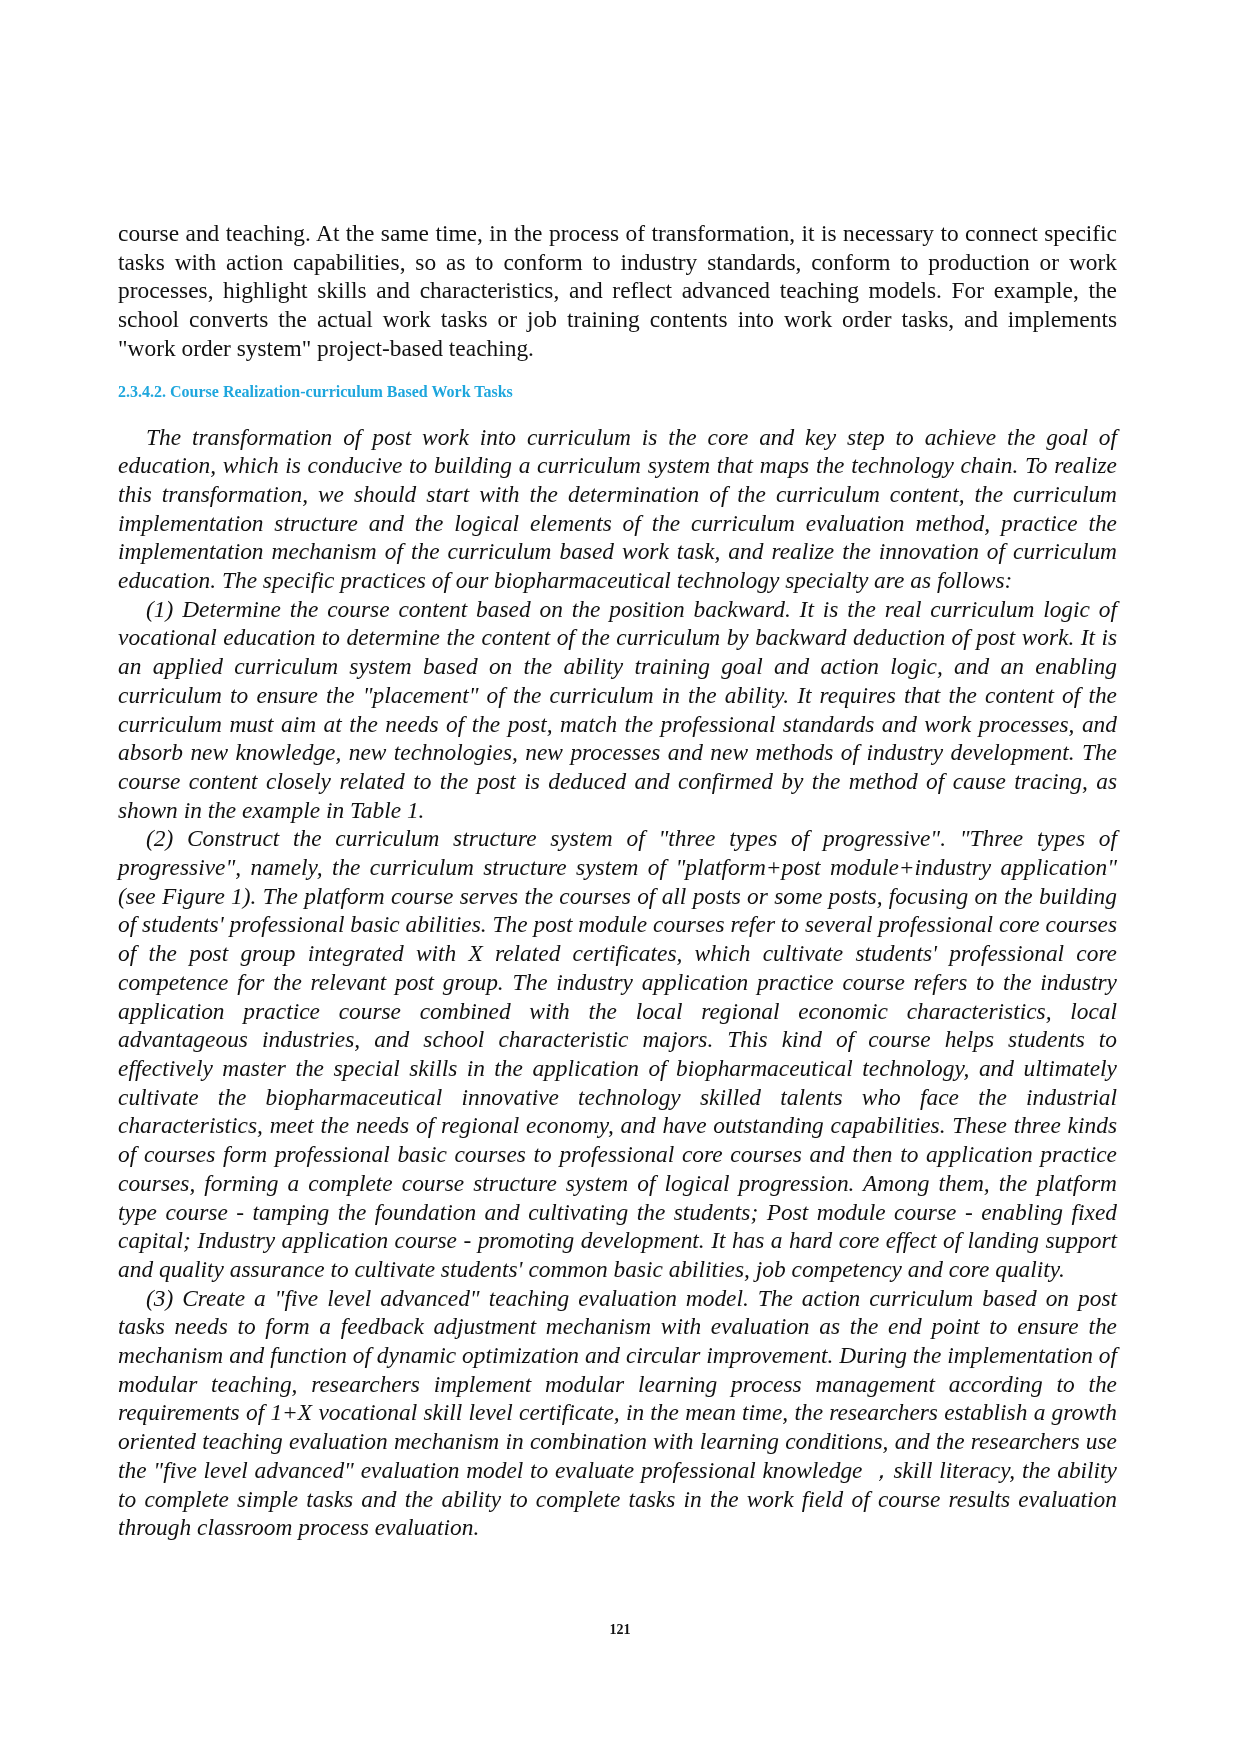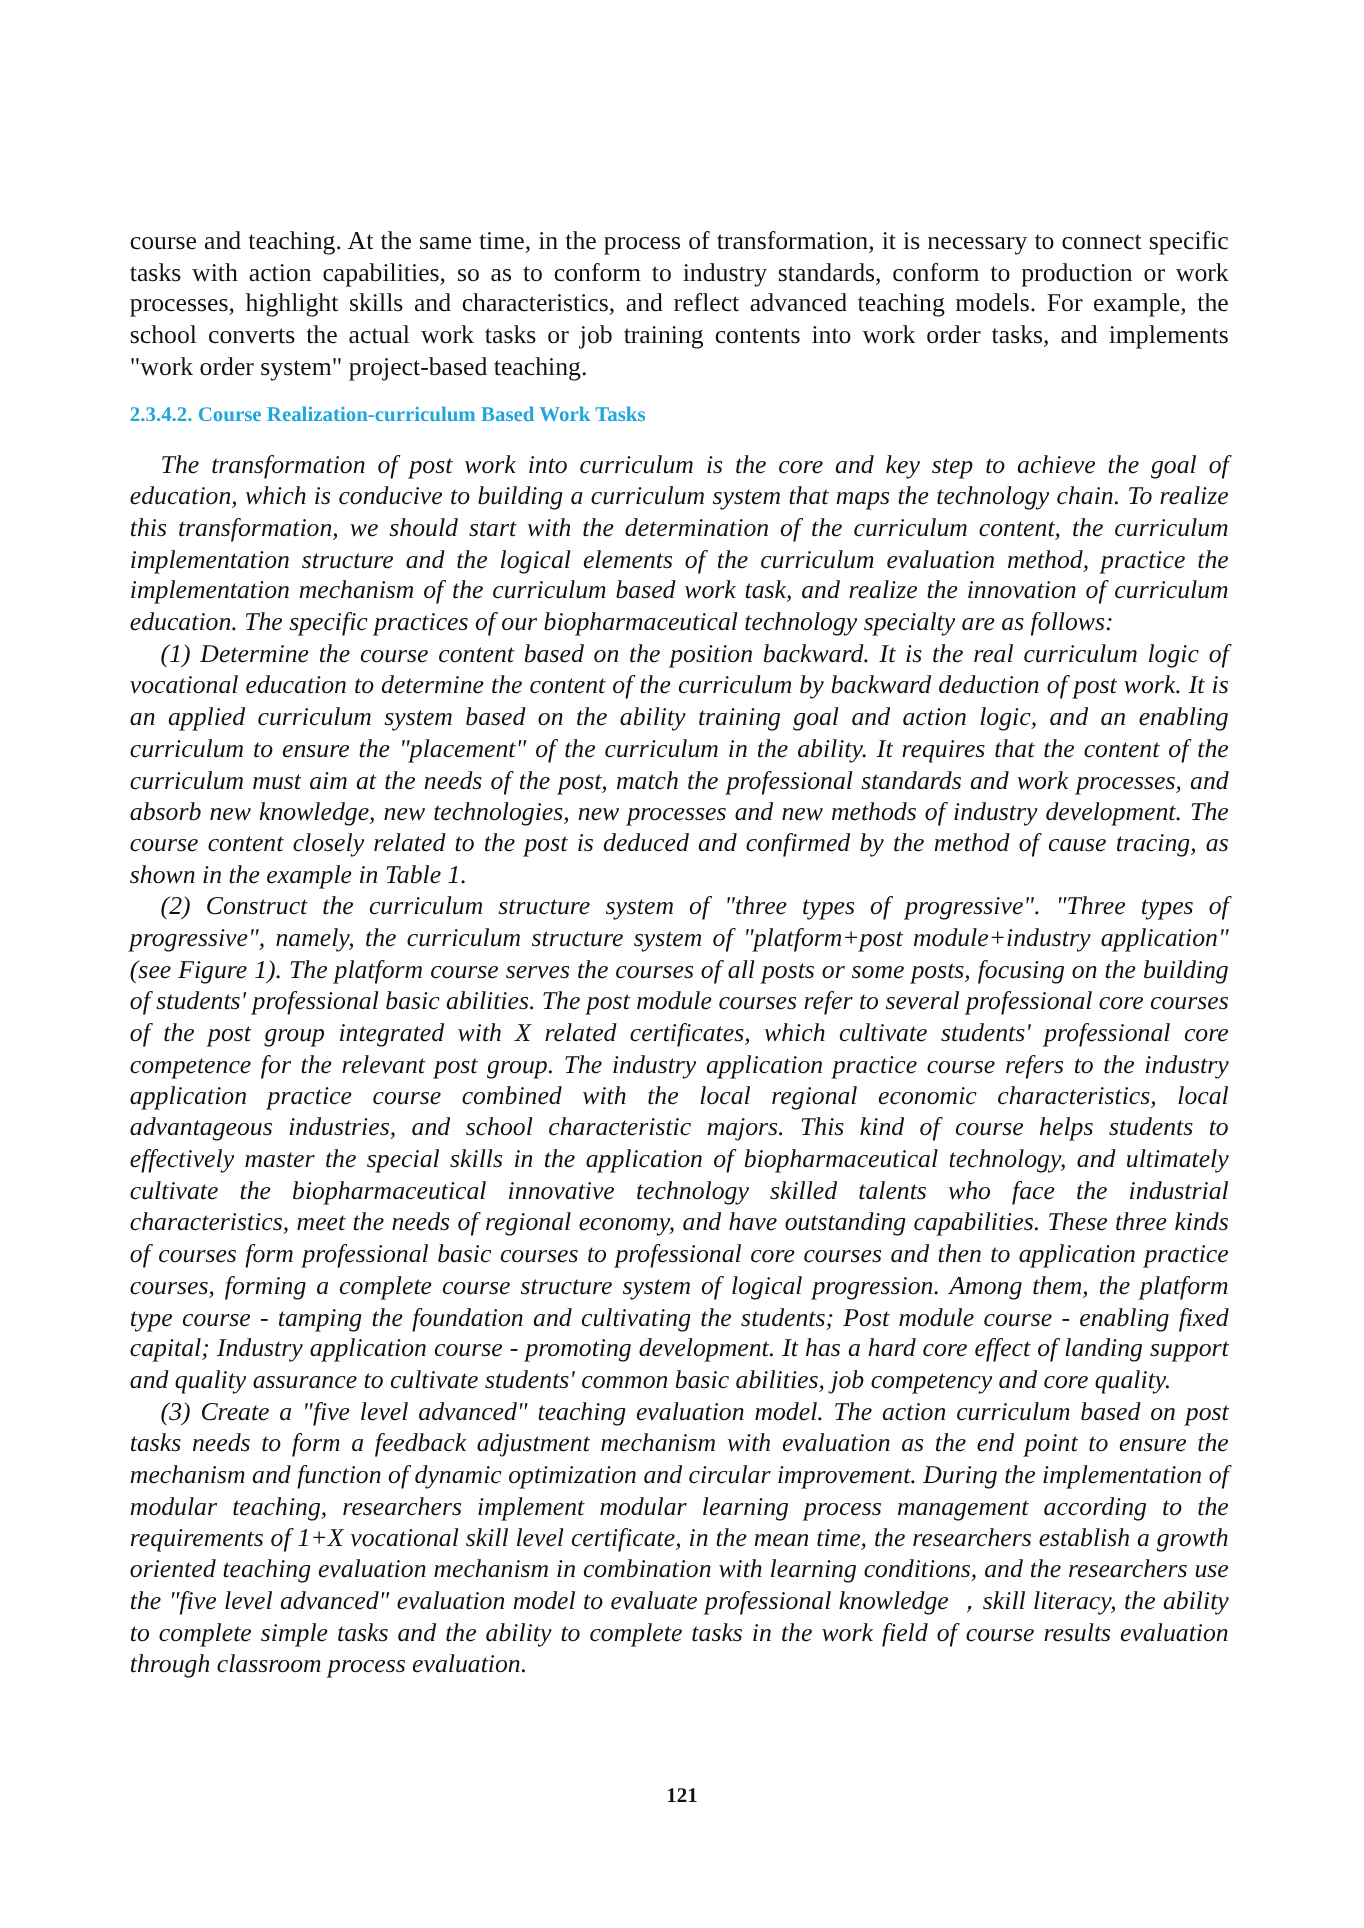--- a/index.html
+++ b/index.html
@@ -1,24 +1,24 @@
 <!DOCTYPE html>
 <html><head>
 <meta charset="utf-8">
 <style>
   html, body { margin: 0; padding: 0; background: #ffffff; }
   body { width: 1240px; height: 1753px; position: relative; overflow: hidden; }
-  .page { position: absolute; left: 118px; top: 205px; width: 999px;
+  .page { position: absolute; left: 118px; top: 219px; width: 999px;
           font-family: "Liberation Serif", serif; font-size: 23.4px; line-height: 28.7px;
           color: #111; }
   p { margin: 0; text-align: justify; }
   .indent { text-indent: 28px; font-style: italic; }
-  .heading { font-weight: bold; color: #1ea6dd; font-size: 19px; margin: 15px 0 17px 0; line-height: 28px; }
+  .heading { font-weight: bold; color: #1ea6dd; font-size: 16px; margin: 15px 0 17px 0; line-height: 28px; }
   .pagenum { position: absolute; left: 0; width: 1240px; top: 1622px; text-align: center;
-             font-family: "Liberation Serif", serif; font-weight: bold; font-size: 19px; color: #111; }
+             font-family: "Liberation Serif", serif; font-weight: bold; font-size: 14px; color: #111; }
 </style>
 </head>
 <body>
 
 <div class="page">
   <p>course and teaching. At the same time, in the process of transformation, it is necessary to connect specific tasks with action capabilities, so as to conform to industry standards, conform to production or work processes, highlight skills and characteristics, and reflect advanced teaching models. For example, the school converts the actual work tasks or job training contents into work order tasks, and implements "work order system" project-based teaching.</p>
   <div class="heading">2.3.4.2. Course Realization-curriculum Based Work Tasks</div>
   <p class="indent">The transformation of post work into curriculum is the core and key step to achieve the goal of education, which is conducive to building a curriculum system that maps the technology chain. To realize this transformation, we should start with the determination of the curriculum content, the curriculum implementation structure and the logical elements of the curriculum evaluation method, practice the implementation mechanism of the curriculum based work task, and realize the innovation of curriculum education. The specific practices of our biopharmaceutical technology specialty are as follows:</p>
   <p class="indent">(1) Determine the course content based on the position backward. It is the real curriculum logic of vocational education to determine the content of the curriculum by backward deduction of post work. It is an applied curriculum system based on the ability training goal and action logic, and an enabling curriculum to ensure the "placement" of the curriculum in the ability. It requires that the content of the curriculum must aim at the needs of the post, match the professional standards and work processes, and absorb new knowledge, new technologies, new processes and new methods of industry development. The course content closely related to the post is deduced and confirmed by the method of cause tracing, as shown in the example in Table 1.</p>
   <p class="indent">(2) Construct the curriculum structure system of "three types of progressive". "Three types of progressive", namely, the curriculum structure system of "platform+post module+industry application" (see Figure 1). The platform course serves the courses of all posts or some posts, focusing on the building of students' professional basic abilities. The post module courses refer to several professional core courses of the post group integrated with X related certificates, which cultivate students' professional core competence for the relevant post group. The industry application practice course refers to the industry application practice course combined with the local regional economic characteristics, local advantageous industries, and school characteristic majors. This kind of course helps students to effectively master the special skills in the application of biopharmaceutical technology, and ultimately cultivate the biopharmaceutical innovative technology skilled talents who face the industrial characteristics, meet the needs of regional economy, and have outstanding capabilities. These three kinds of courses form professional basic courses to professional core courses and then to application practice courses, forming a complete course structure system of logical progression. Among them, the platform type course - tamping the foundation and cultivating the students; Post module course - enabling fixed capital; Industry application course - promoting development. It has a hard core effect of landing support and quality assurance to cultivate students' common basic abilities, job competency and core quality.</p>

